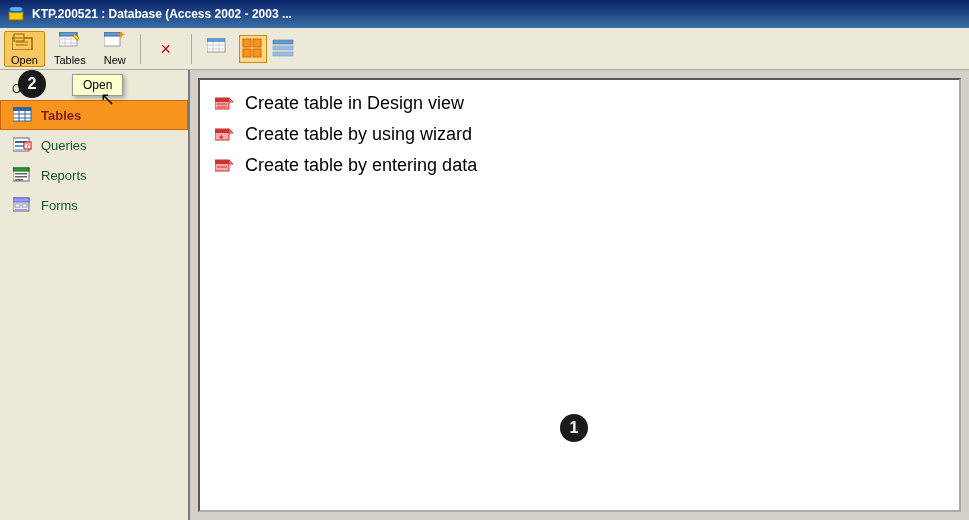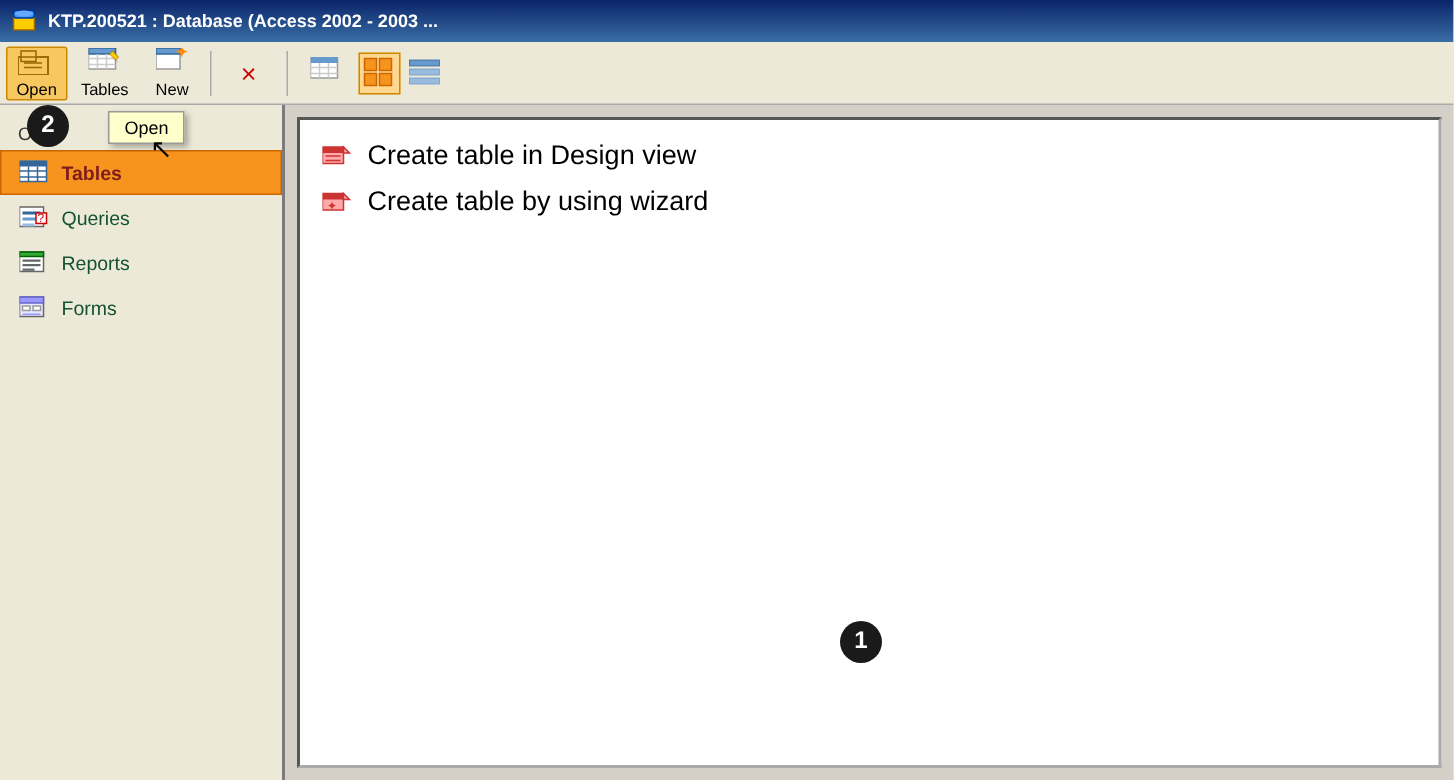--- a/index.html
+++ b/index.html
@@ -413,20 +413,31 @@
         <svg width="20" height="16" viewBox="0 0 20 16">
           <rect x="0" y="2" width="14" height="11" fill="#ffaaaa" stroke="#cc3333" stroke-width="1"></rect>
           <rect x="0" y="2" width="14" height="4" fill="#cc3333"></rect>
           <polygon points="14,2 18,6 14,6" fill="#ffaaaa" stroke="#cc3333" stroke-width="1"></polygon>
           <text x="3" y="13" font-size="8" fill="#cc3333">✦</text>
         </svg>
       </div>
       <span class="content-label">Create table by using wizard</span>
     </div>
 
+    <div class="content-item">
+      <div class="content-icon">
+        <svg width="20" height="16" viewBox="0 0 20 16">
+          <rect x="0" y="2" width="14" height="11" fill="#ffaaaa" stroke="#cc3333" stroke-width="1"></rect>
+          <rect x="0" y="2" width="14" height="4" fill="#cc3333"></rect>
+          <polygon points="14,2 18,6 14,6" fill="#ffaaaa" stroke="#cc3333" stroke-width="1"></polygon>
+          <line x1="2" y1="9" x2="12" y2="9" stroke="#cc3333" stroke-width="1"></line>
+        </svg>
+      </div>
+      <span class="content-label">Create table by entering data</span>
+    </div>
 
   </div>
 </div>
 
 <div class="open-popup">
   <span>Open</span>
 </div>
 
 <div class="cursor-arrow">↖</div>
 

